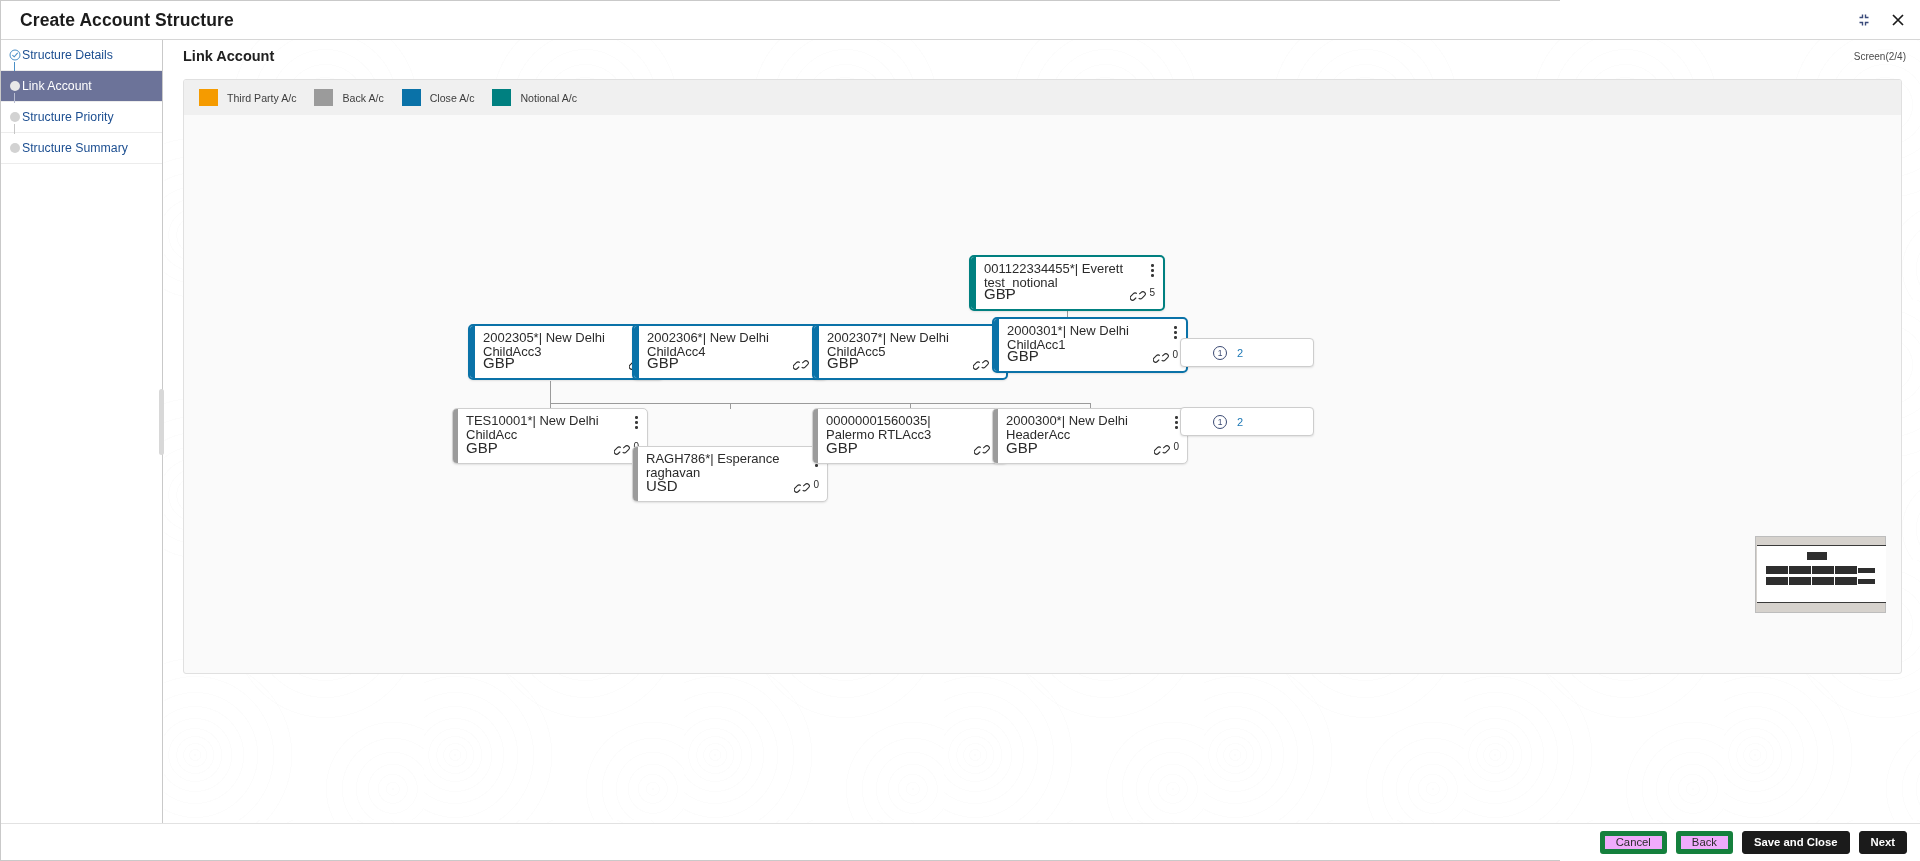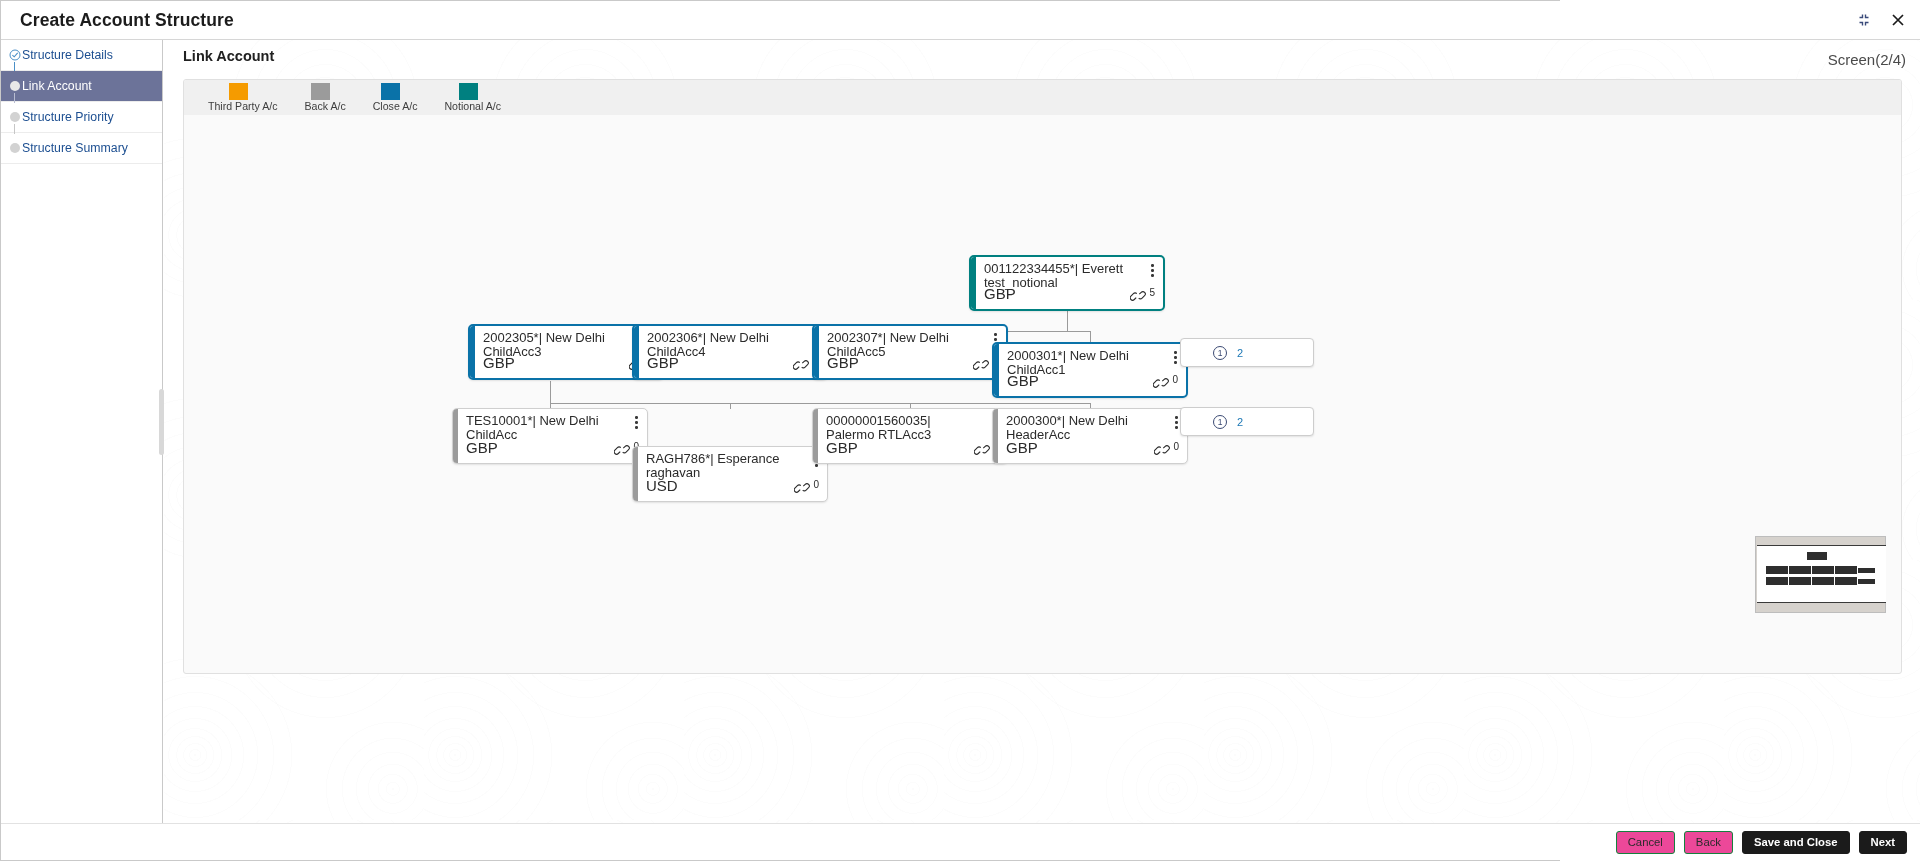--- a/index.html
+++ b/index.html
@@ -84,21 +84,21 @@
       radial-gradient(circle at 62% 25%, rgba(0,0,0,0.012) 0 1px, transparent 1px 7px, rgba(0,0,0,0.012) 7px 8px, transparent 8px 16px, rgba(0,0,0,0.012) 16px 17px, transparent 17px 27px, rgba(0,0,0,0.012) 27px 28px, transparent 28px 40px, rgba(0,0,0,0.012) 40px 41px, transparent 41px 55px, rgba(0,0,0,0.012) 55px 56px, transparent 56px 72px, rgba(0,0,0,0.012) 72px 73px, transparent 73px 92px, rgba(0,0,0,0.012) 92px 93px, transparent 93px),
       radial-gradient(circle at 88% 88%, rgba(0,0,0,0.012) 0 1px, transparent 1px 6px, rgba(0,0,0,0.012) 6px 7px, transparent 7px 14px, rgba(0,0,0,0.012) 14px 15px, transparent 15px 24px, rgba(0,0,0,0.012) 24px 25px, transparent 25px 36px, rgba(0,0,0,0.012) 36px 37px, transparent 37px 50px, rgba(0,0,0,0.012) 50px 51px, transparent 51px 66px, rgba(0,0,0,0.012) 66px 67px, transparent 67px);
     background-size: 260px 260px, 260px 260px, 260px 260px;
   }
   .main-heading {
     position: absolute; left: 19px; top: 8px;
     font-size: 14.5px; font-weight: bold; color: #212121;
   }
   .screen-count {
     position: absolute; right: 14px; top: 11px;
-    font-size: 15px; color: #4a4a4a;
+    font-size: 10px; color: #4a4a4a;
   }
 
   
   .canvas-panel {
     position: absolute; left: 19px; top: 39px;
     width: 1719px; height: 595px;
     background: #fafafa;
     border: 1px solid #e0e0e0;
     border-radius: 3px;
     overflow: hidden;
@@ -106,21 +106,21 @@
 
   
   .legend {
     position: absolute; left: 0; top: 0;
     width: 1719px; height: 35px;
     background: #f0f0f0;
     display: flex; align-items: center;
     padding-left: 15px;
     gap: 0;
   }
-  .legend-item { display: flex; align-items: center; margin-right: 18px; flex-direction: column; }
+  .legend-item { display: flex; align-items: center; margin-right: 18px; }
   .legend-swatch { width: 19px; height: 17px; display: block; }
   .legend-text { margin-left: 9px; font-size: 10.6px; color: #3d3d3d; white-space: nowrap; }
 
   
   .tree { position: absolute; left: 0; top: 35px; width: 1719px; height: 560px; }
 
   .node {
     position: absolute;
     width: 196px; height: 56px;
     background: #ffffff;
@@ -212,21 +212,21 @@
   }
   .btn {
     height: 23px; min-width: 44px;
     border-radius: 3px;
     font-size: 11.3px;
     display: flex; align-items: center; justify-content: center;
     padding: 0 11px;
     cursor: pointer;
     white-space: nowrap;
   }
-  .btn.ghost { background: #ec4899; border: 1px solid #15803d; color: #2b2b2b; }
+  .btn.ghost { background: #f0abfc; border: 5px solid #15803d; color: #2b2b2b; }
   .btn.dark { background: #1b1b1b; border: 1px solid #1b1b1b; color: #ffffff; font-weight: bold; }
 
   
   .scroll-handle {
     position: absolute; left: 158px; top: 388px;
     width: 5px; height: 66px;
     background: #d8d8d8; border-radius: 3px;
   }
 </style>
 </head>
@@ -411,21 +411,21 @@
             <svg width="16" height="14" viewBox="0 0 16 14">
                 <g fill="none" stroke="#2b2b2b" stroke-width="1.1">
                   <path d="M6.2 8.6L4.3 10.5a2.4 2.4 0 01-3.4-3.4l2.5-2.5a2.4 2.4 0 013.4 0"></path>
                   <path d="M9.3 5.2l1.9-1.9a2.4 2.4 0 013.4 3.4l-2.5 2.5a2.4 2.4 0 01-3.4 0"></path>
                 </g>
               </svg>
             <span class="node-count">0</span>
           </span>
         </div>
 
-        <div class="node sel" style="left:808px; top:227px;">
+        <div class="node sel" style="left:808px; top:202px;">
           <span class="accent" style="background:#0a72a8"></span>
           <span class="node-title">2000301*| New Delhi ChildAcc1</span>
           <span class="node-ccy">GBP</span>
           <span class="node-kebab">
               <i></i>
               <i></i>
               <i></i>
             </span>
           <span class="node-link">
             <svg width="16" height="14" viewBox="0 0 16 14">

